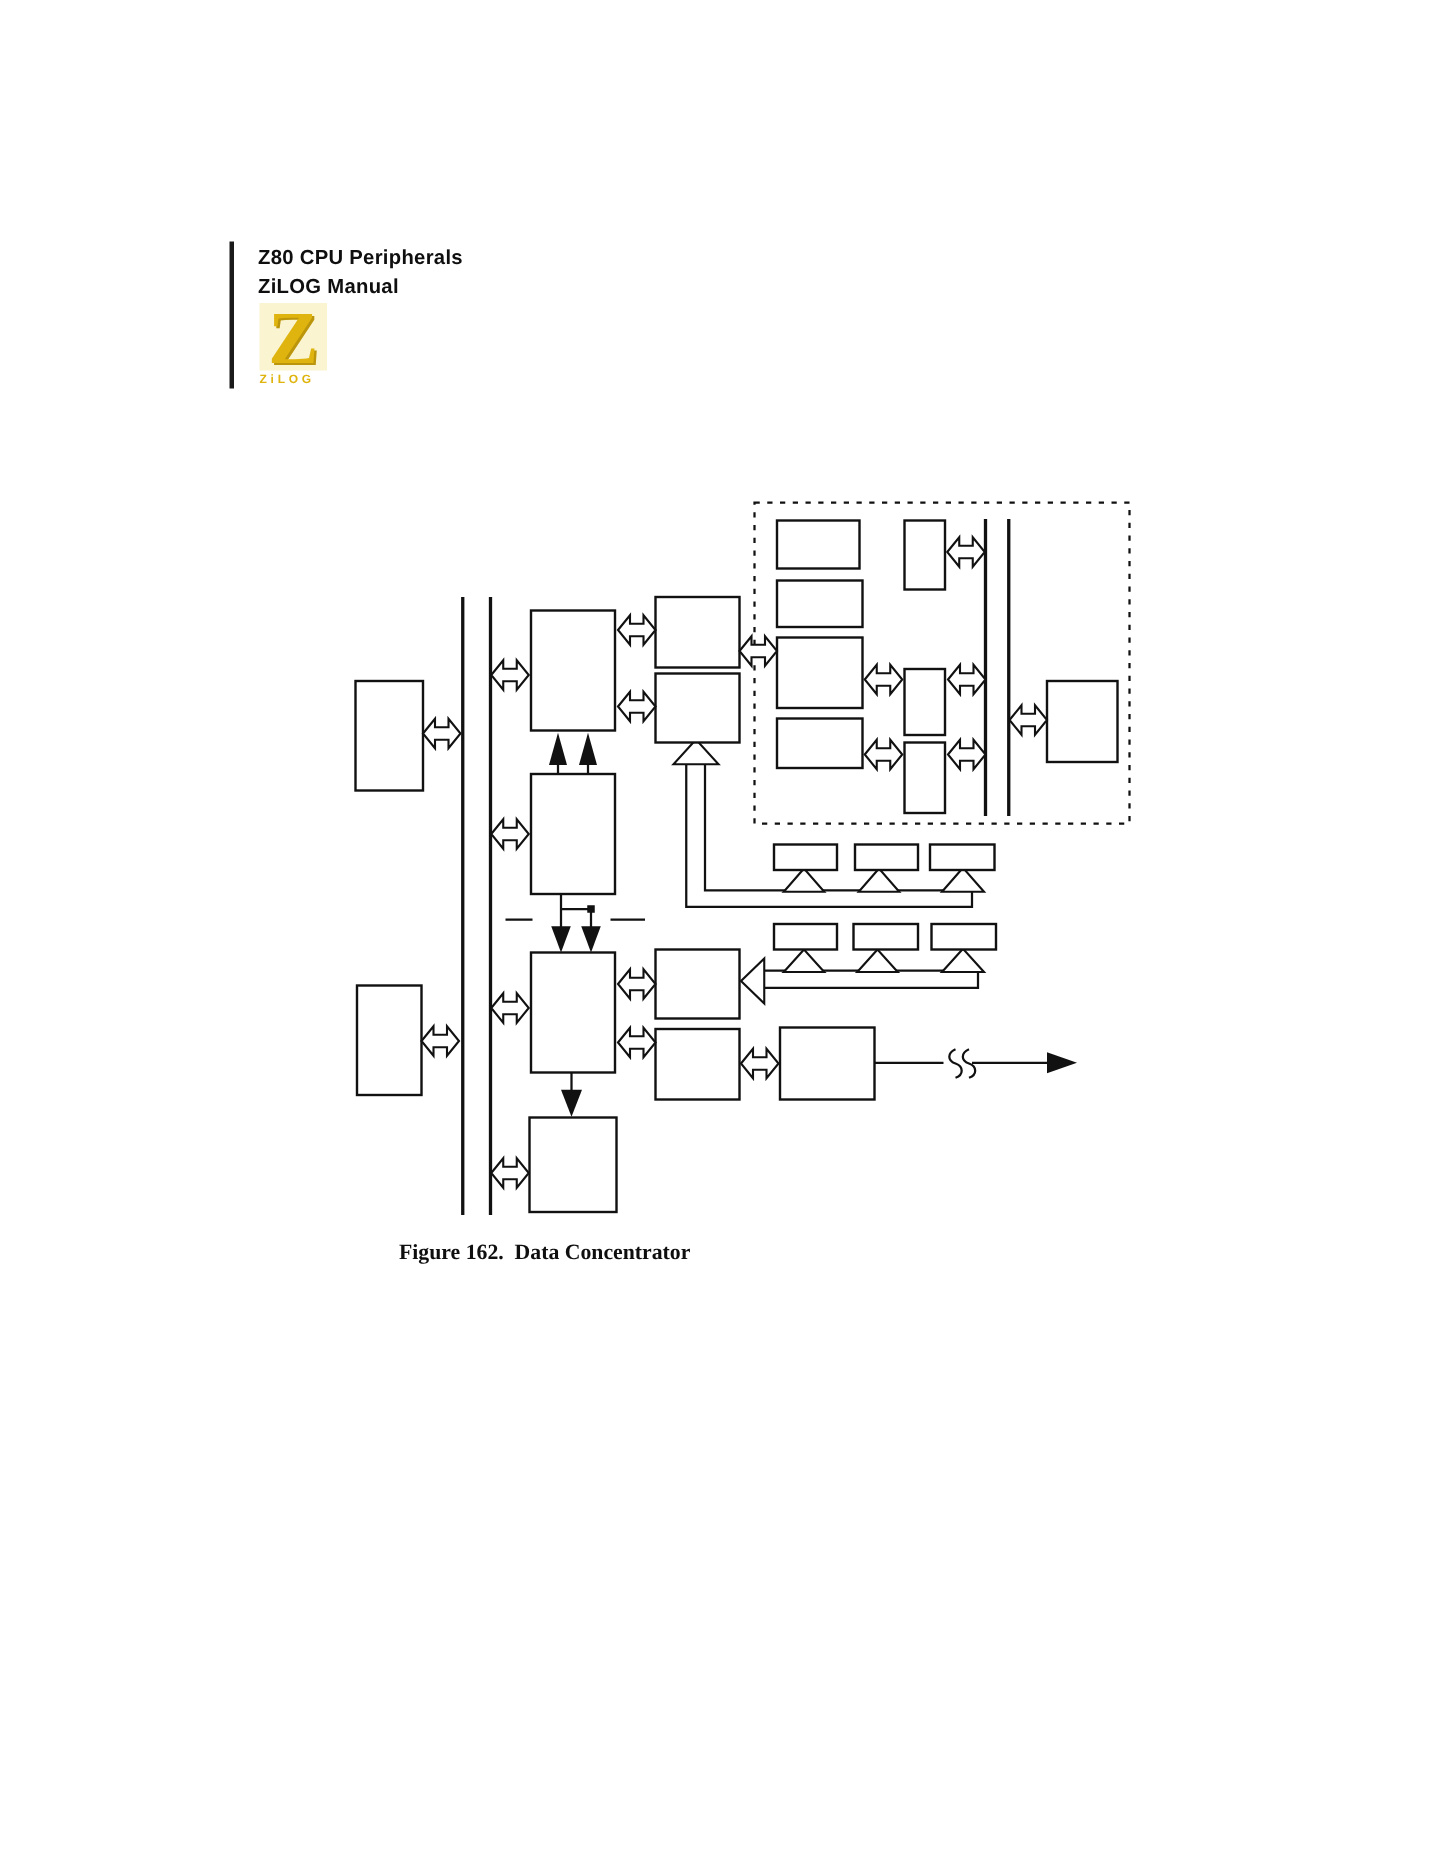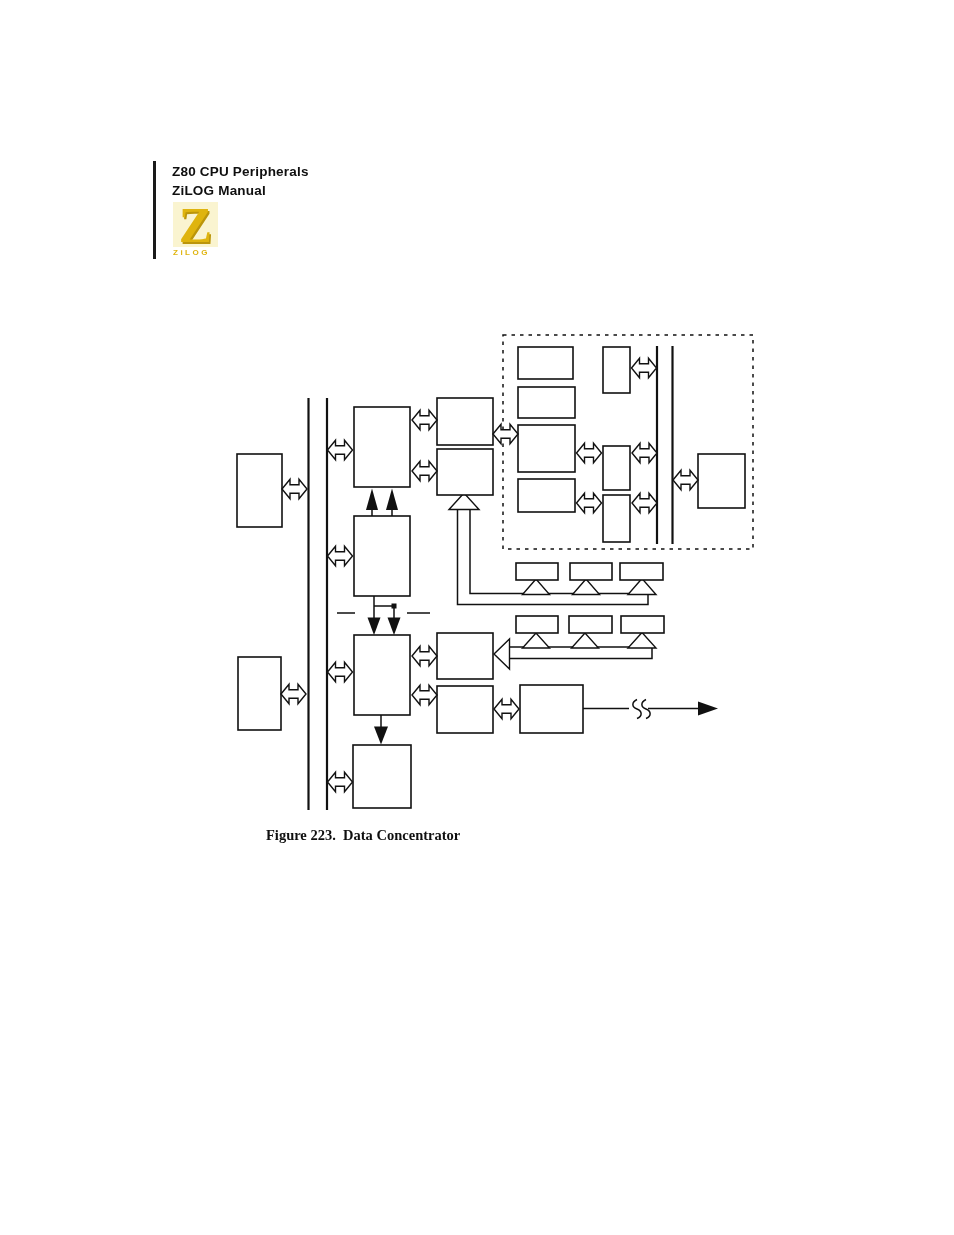--- a/index.html
+++ b/index.html
@@ -144,15 +144,15 @@
       <use href="#da" x="506.5" y="709"></use>
       <use href="#da" x="644" y="368"></use>
       <use href="#da" x="589" y="453"></use>
       <use href="#da" x="644.5" y="453"></use>
       <use href="#da" x="589" y="503"></use>
       <use href="#da" x="644.5" y="503"></use>
       <use href="#da" x="685.5" y="480"></use>
     </g>
   </svg>
 
-  <div class="caption">Figure 223.  Data Concentrator</div>
+  <div class="caption">Figure 162.  Data Concentrator</div>
 
 </div>
 
 </body></html>

